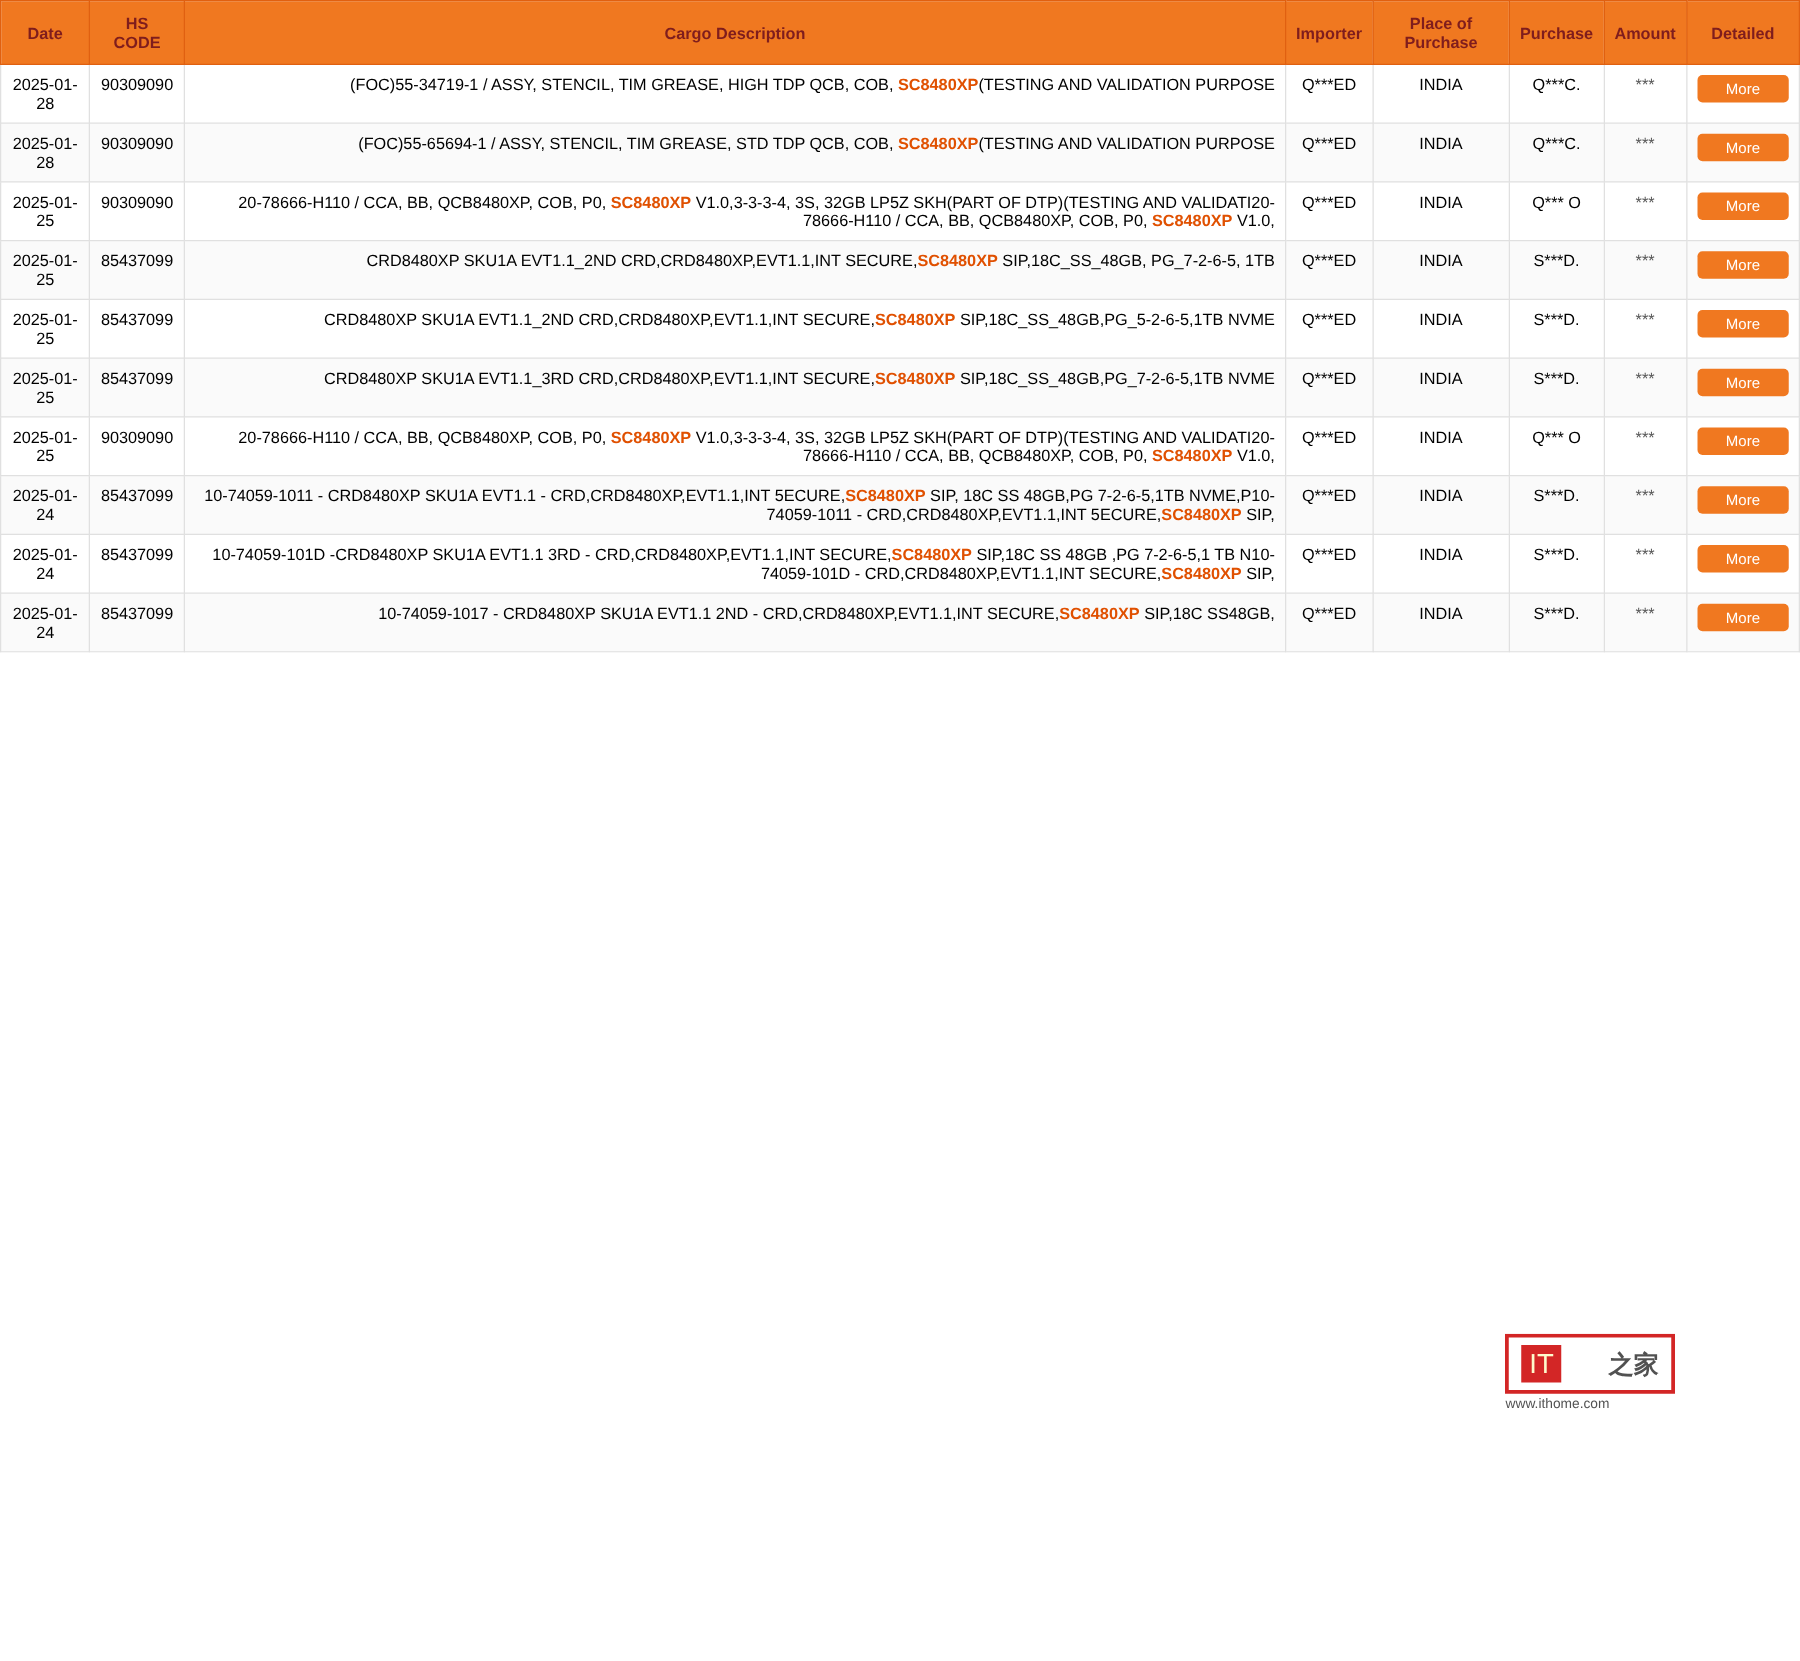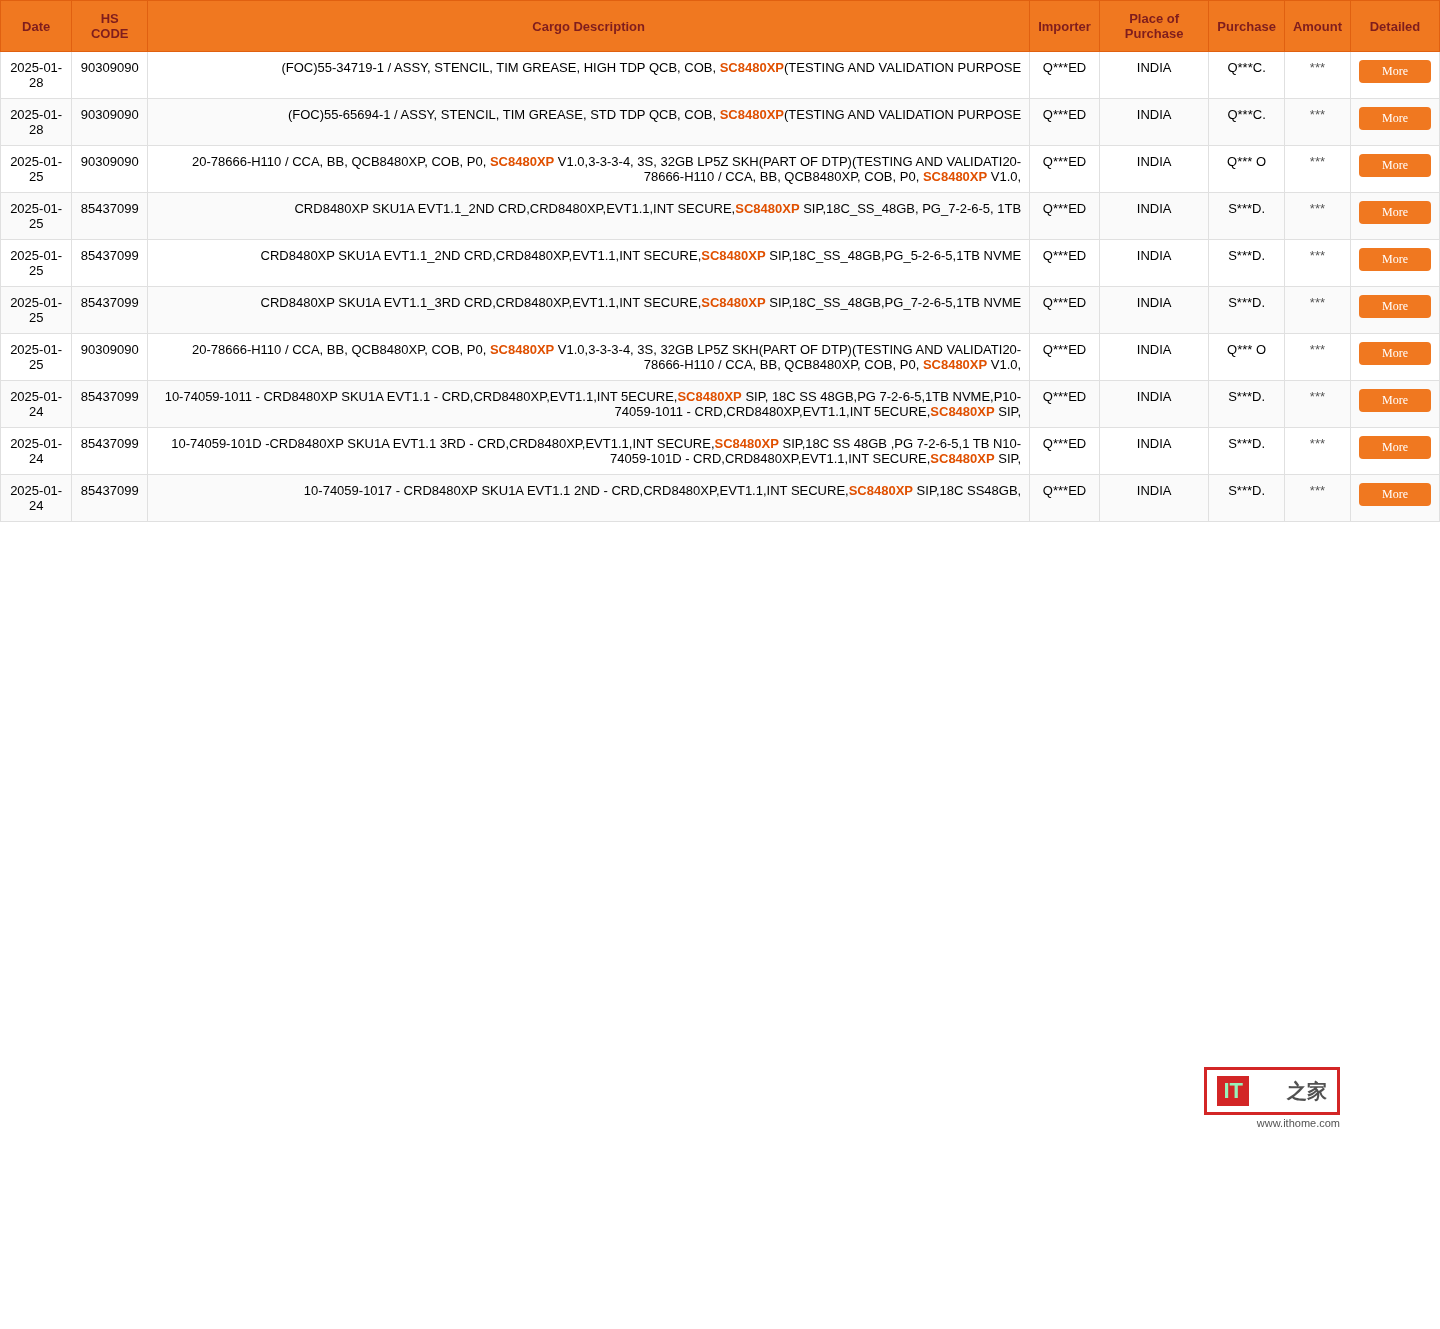--- a/index.html
+++ b/index.html
@@ -27,58 +27,57 @@
     .amount-cell { color: #555; }
     .more-btn {
       background: #f07820;
       color: #fff;
       border: none;
       border-radius: 4px;
       padding: 4px 23px;
       cursor: pointer;
       font-size: 12px;
       white-space: nowrap;
-      font-family: Liberation Serif, serif;
     }
     .watermark {
       position: fixed;
       bottom: 200px;
       right: 100px;
       opacity: 0.85;
       pointer-events: none;
       z-index: 999;
     }
     .watermark-box {
       border: 3px solid #cc0000;
       padding: 6px 10px;
       display: inline-flex;
       align-items: center;
       gap: 6px;
       background: rgba(255,255,255,0.9);
     }
     .watermark-it {
       background: #cc0000;
-      color: #86efac;
+      color: #fef9c3;
       font-size: 22px;
-      font-weight: bold;
+      font-weight: normal;
       padding: 2px 6px;
       font-family: Arial, sans-serif;
     }
     .watermark-home {
       font-size: 20px;
       font-weight: bold;
       color: #333;
       font-family: serif;
       margin-left: 32px;
     }
     .watermark-url {
       font-size: 11px;
       color: #333;
       display: block;
-      text-align: right;
+      text-align: left;
       margin-top: 2px;
     }
   </style>
 </head>
 <body>
 
 <table>
   <thead>
     <tr>
       <th>Date</th>

